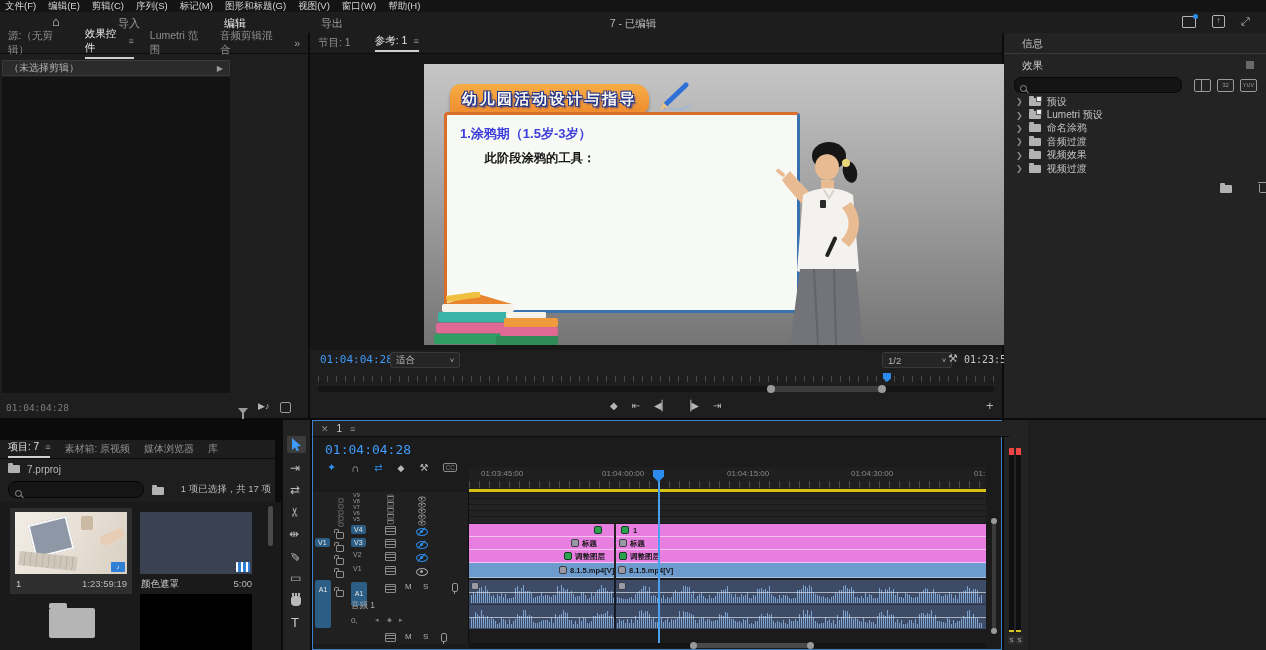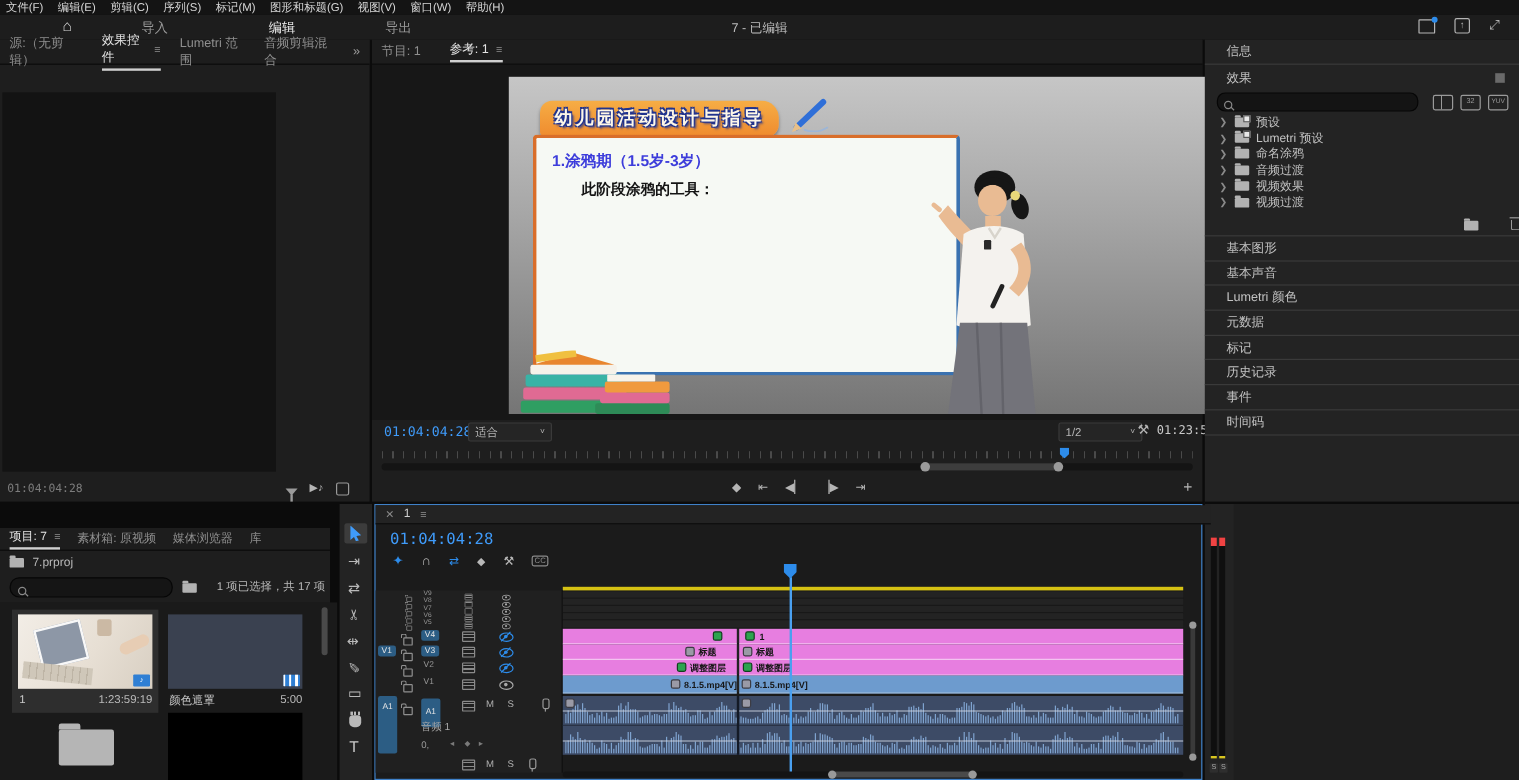--- a/index.html
+++ b/index.html
@@ -88,20 +88,25 @@
     <div class="tabrow" style="gap:16px">
       <span class="tab">源:（无剪辑）</span>
       <span class="tab active">
         <span>效果控件</span>
           <span class="hamb">≡</span>
       </span>
       <span class="tab">Lumetri 范围</span>
       <span class="tab">音频剪辑混合</span>
       <span style="margin-left:auto;margin-right:8px;color:#9a9a9a">»</span>
     </div>
+    <div class="abs" style="left:2px;top:27px;width:228px;height:16px;background:#2b2b2b;border:1px solid #3a3a3a;box-sizing:border-box;
+                display:flex;align-items:center;justify-content:space-between;padding:0 6px;font-size:10px;color:#b5b5b5">
+      <span>（未选择剪辑）</span>
+      <span style="color:#9a9a9a;font-size:8px">▶</span>
+    </div>
     <div class="abs" style="left:2px;top:44px;width:228px;height:316px;background:#131313"></div>
     <div class="abs" style="left:0;top:365px;width:308px;height:20px">
       <span class="abs mono" style="left:6px;top:4px;font-size:9.5px;color:#7c7c7c">01:04:04:28</span>
       <span class="abs i-funnel" style="left:238px;top:6px"></span>
       <span class="abs ticons" style="left:258px;top:3px;font-size:9px">▶♪</span>
       <span class="abs" style="left:280px;top:4px;width:9px;height:9px;border:1px solid #9a9a9a;border-radius:2px"></span>
     </div>
   </div>
 
   <div class="panel" style="left:310px;top:33px;width:692px;height:385px">
@@ -245,30 +250,20 @@
       <div class="tree-row">
         <span class="chev">❯</span>
           <span class="i-folder"></span>
           <span>视频过渡</span>
       </div>
     </div>
     <div class="abs" style="left:0;top:146px;width:262px;height:14px">
       <span class="i-folder abs" style="left:216px;top:3px"></span>
       <span class="i-trash abs" style="left:240px;top:2px"></span>
     </div>
-    <div class="abs" style="left:0;top:163px;width:262px">
-      <div class="rp-row">基本图形</div>
-      <div class="rp-row">基本声音</div>
-      <div class="rp-row">Lumetri 颜色</div>
-      <div class="rp-row">元数据</div>
-      <div class="rp-row">标记</div>
-      <div class="rp-row">历史记录</div>
-      <div class="rp-row">事件</div>
-      <div class="rp-row" style="border-bottom:1px solid #3a3a3a">时间码</div>
-    </div>
     <div class="abs" style="left:0;top:385px;width:262px;height:2px;background:#0b0b0b"></div>
   </div>
 
   <div class="panel" style="left:0;top:440px;width:275px;height:230px">
     <div class="tabrow" style="height:18px;gap:14px;font-size:10px">
       <span class="tab active">
         <span>项目: 7</span>
           <span class="hamb">≡</span>
       </span>
       <span class="tab">素材箱: 原视频</span>
@@ -359,20 +354,28 @@
 
     <div class="abs" style="left:14px;top:40px;display:flex;gap:15px;align-items:center">
       <span style="color:var(--accent-blue);font-size:11px">✦</span>
       <span style="color:#b9b9b9;font-size:11px;font-weight:bold">∩</span>
       <span style="color:var(--accent-blue);font-size:10px">⇄</span>
       <span style="color:#b9b9b9;font-size:9px">◆</span>
       <span style="color:#b9b9b9;font-size:10px">⚒</span>
       <span style="color:#8a8a8a;font-size:6.5px;border:1px solid #8a8a8a;border-radius:2px;padding:0 1px">CC</span>
     </div>
 
+    <div class="abs" style="left:156px;top:46px;width:517px;height:22px;background:#1f1f1f">
+      <span class="ruler-num" style="left:12px;top:2px">01:03:45:00</span>
+      <span class="ruler-num" style="left:133px;top:2px">01:04:00:00</span>
+      <span class="ruler-num" style="left:258px;top:2px">01:04:15:00</span>
+      <span class="ruler-num" style="left:382px;top:2px">01:04:30:00</span>
+      <span class="ruler-num" style="left:505px;top:2px">01:</span>
+      <div class="abs" style="left:0;top:14px;width:517px;height:7px;background:repeating-linear-gradient(90deg,#4a4a4a 0 1px,transparent 1px 10px)"></div>
+    </div>
     <div class="abs" style="left:156px;top:68px;width:517px;height:3px;background:var(--work-area-yellow)"></div>
 
     <div class="abs" style="left:0;top:71px;width:156px;height:152px;background:#202020;border-right:1px solid #101010;box-sizing:border-box"></div>
 
     <div class="thead" style="top:72px;height:6px">
       <span class="i-lock abs" style="left:24px;top:0;transform:scale(.6)"></span>
       <span class="tname abs" style="left:40px;top:-1px;font-size:5.5px">V9</span>
       <span class="i-sync abs" style="left:72px;top:0;transform:scale(.6)"></span>
       <span class="i-eye abs" style="left:92px;top:0;transform:scale(.6)"></span>
     </div>

